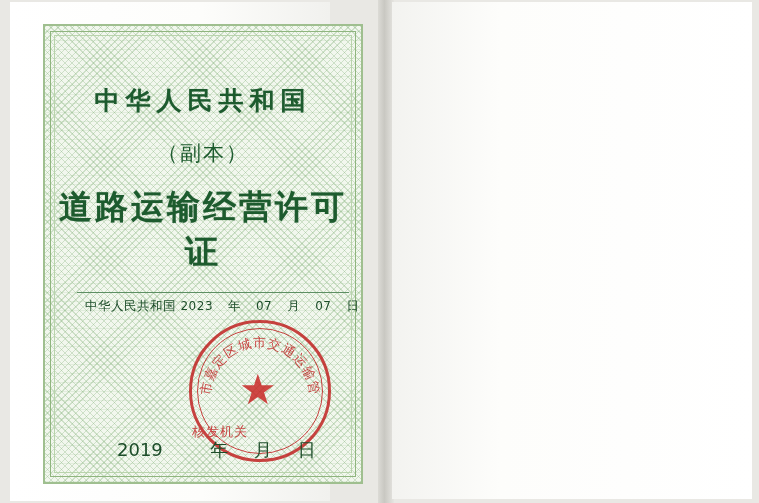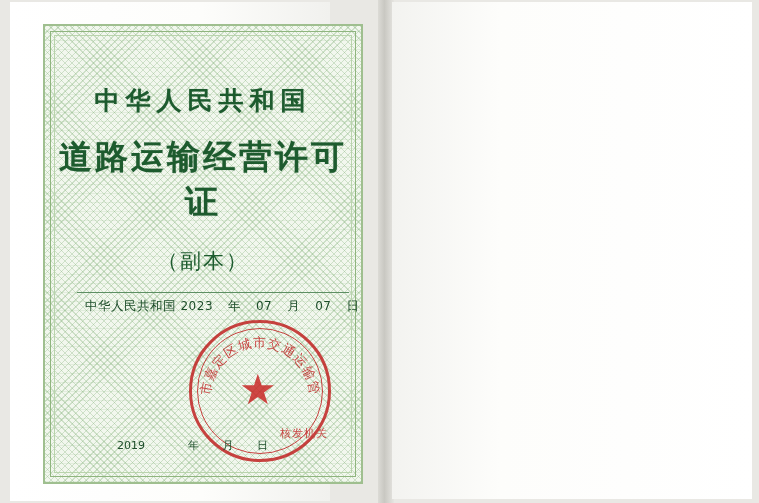--- a/index.html
+++ b/index.html
@@ -140,21 +140,21 @@
     letter-spacing: .5px;
   }
   .row-valid .v {
     font-family: "DejaVu Sans", "Liberation Sans", sans-serif;
     font-size: 12px;
     margin-top: 24px;
   }
   .row-date {
     left: 58px;
     top: 398px;
-    font-size: 11px;
+    font-size: 18px;
     letter-spacing: 10px;
   }
   .row-date .y {
     font-family: "DejaVu Sans", "Liberation Sans", sans-serif;
     letter-spacing: 0;
   }
 
   
   .seal {
     position: absolute;
@@ -197,39 +197,39 @@
     fill: #c01c1c;
     font-size: 13px;
     font-family: "DejaVu Serif", "Liberation Serif", serif;
     letter-spacing: 1px;
   }
   .seal-bottom {
     position: absolute;
     left: 0;
     bottom: 18px;
     width: 100%;
-    text-align: right;
+    text-align: left;
     color: #c01c1c;
-    font-size: 11px;
+    font-size: 13px;
     font-family: "DejaVu Serif", "Liberation Serif", serif;
     letter-spacing: 1px;
   }
 </style>
 </head>
 <body>
 
 <div class="page">
 
   <div class="sheet sheet-left">
     <div class="panel panel-left">
       <div class="inner">
 
         <div class="cn-title t-country">中华人民共和国</div>
+        <div class="cn-title t-sub">（副本）</div>
         <div class="cn-title t-main">道路运输经营许可证</div>
-        <div class="cn-title t-sub">（副本）</div>
 
 
         <div class="underline-line"></div>
 
         <div class="field-row row-valid">
           <span>中华人民共和国</span>
           <span class="v">2023</span>
           <span style="display:inline-block;width:6px"></span>
           <span>年</span>
           <span style="display:inline-block;width:6px"></span>

